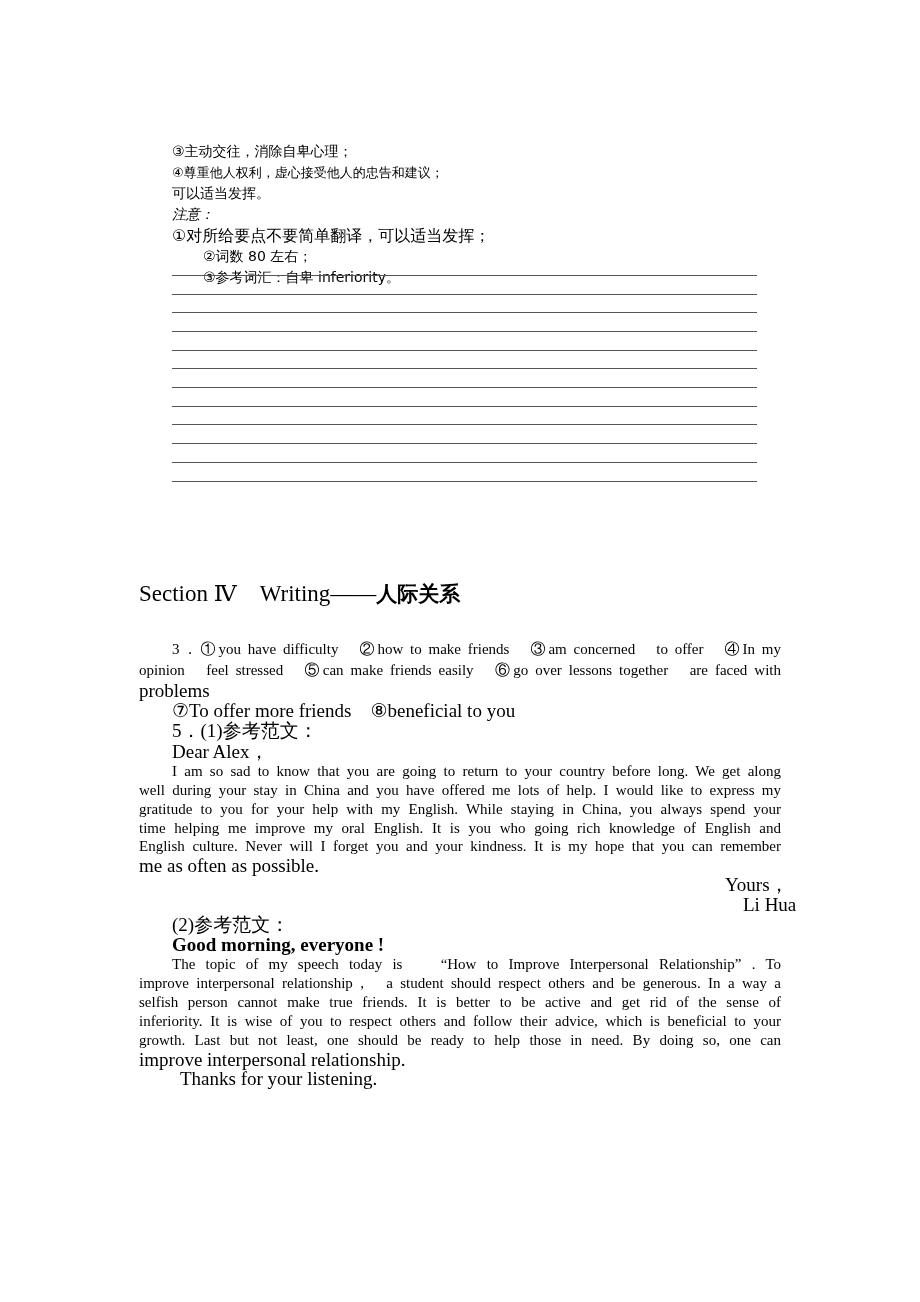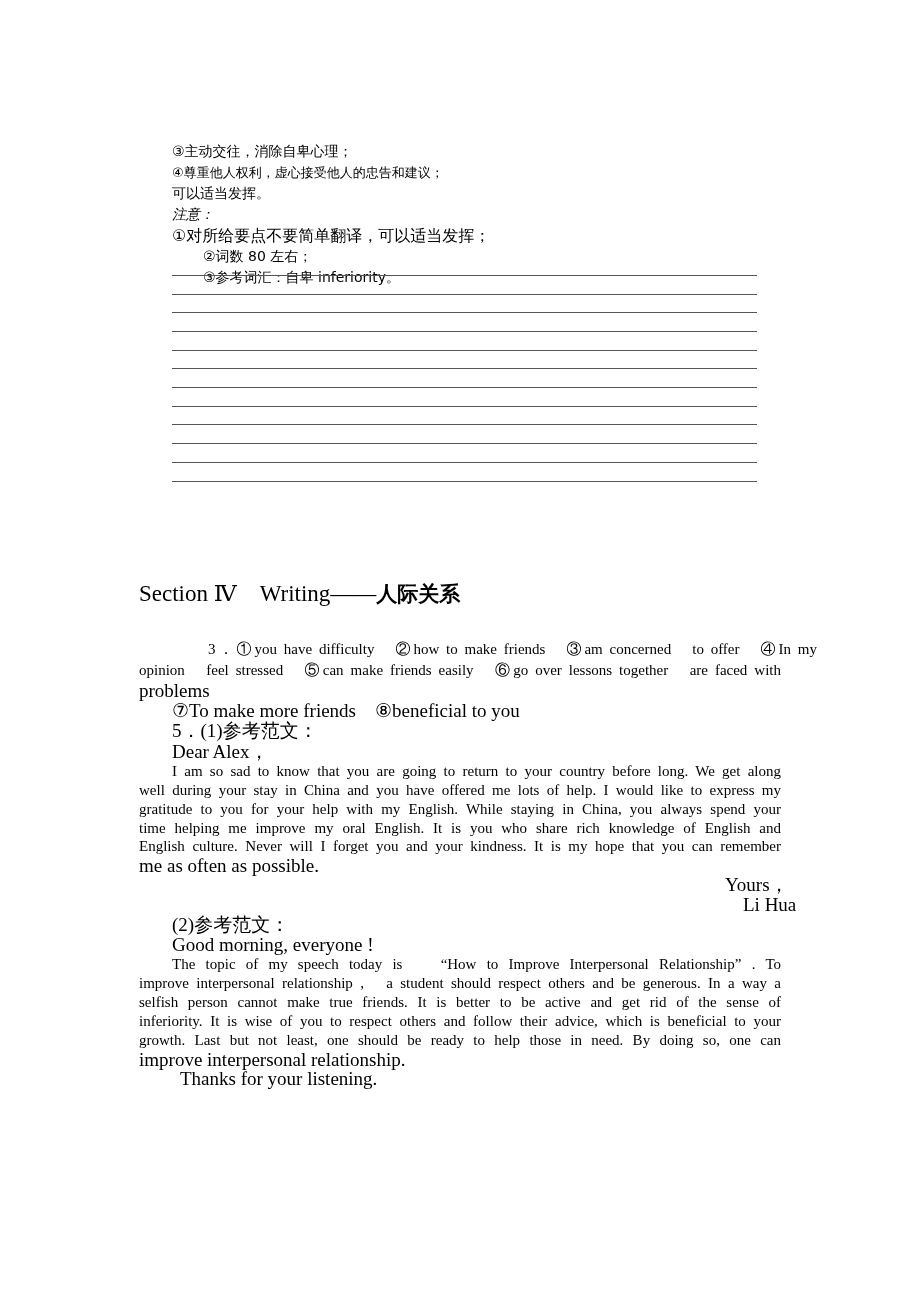--- a/index.html
+++ b/index.html
@@ -34,37 +34,37 @@
   <div class="rule" style="top:387px;"></div>
   <div class="rule" style="top:406px;"></div>
   <div class="rule" style="top:424px;"></div>
   <div class="rule" style="top:443px;"></div>
   <div class="rule" style="top:462px;"></div>
   <div class="rule" style="top:481px;"></div>
 </div>
 
 <div class="heading"><span>Section Ⅳ　Writing——</span><span class="cn">人际关系</span></div>
 
-<div class="just" style="top:640px; left:172px; width:609px;margin-left:36px;">3．①you have difficulty　②how to make friends　③am concerned　to offer　④In my</div>
+<div class="just" style="top:640px; left:172px; width:609px;">3．①you have difficulty　②how to make friends　③am concerned　to offer　④In my</div>
 <div class="just" style="top:661px;">opinion　feel stressed　⑤can make friends easily　⑥go over lessons together　are faced with</div>
 <div class="line" style="left:139px; top:681px;">problems</div>
-<div class="line" style="left:172px; top:701px;">⑦To make more friends　⑧beneficial to you</div>
+<div class="line" style="left:172px; top:701px;">⑦To offer more friends　⑧beneficial to you</div>
 
 <div class="line" style="left:172px; top:721px;">5．(1)参考范文：</div>
 <div class="line" style="left:172px; top:742px;">Dear Alex，</div>
 <div class="just" style="top:762px; left:172px; width:609px;">I am so sad to know that you are going to return to your country before long. We get along</div>
 <div class="just" style="top:781px;">well during your stay in China and you have offered me lots of help. I would like to express my</div>
 <div class="just" style="top:800px;">gratitude to you for your help with my English. While staying in China, you always spend your</div>
-<div class="just" style="top:819px;">time helping me improve my oral English. It is you who share rich knowledge of English and</div>
+<div class="just" style="top:819px;">time helping me improve my oral English. It is you who going rich knowledge of English and</div>
 <div class="just" style="top:837px;">English culture. Never will I forget you and your kindness. It is my hope that you can remember</div>
 <div class="line" style="left:139px; top:856px;">me as often as possible.</div>
 <div class="line" style="left:725px; top:875px;">Yours，</div>
 <div class="line" style="left:727px; top:895px;margin-left:16px;">Li Hua</div>
 
 <div class="line" style="left:172px; top:915px;">(2)参考范文：</div>
-<div class="line" style="left:172px; top:935px;">Good morning, everyone !</div>
+<div class="line" style="left:172px; top:935px;font-weight:bold;">Good morning, everyone !</div>
 <div class="just" style="top:955px; left:172px; width:609px;">The topic of my speech today is　 “How to Improve Interpersonal Relationship” . To</div>
 <div class="just" style="top:974px;">improve interpersonal relationship ,　a student should respect others and be generous. In a way a</div>
 <div class="just" style="top:993px;">selfish person cannot make true friends. It is better to be active and get rid of the sense of</div>
 <div class="just" style="top:1012px;">inferiority. It is wise of you to respect others and follow their advice, which is beneficial to your</div>
 <div class="just" style="top:1031px;">growth. Last but not least, one should be ready to help those in need. By doing so, one can</div>
 <div class="line" style="left:139px; top:1050px;">improve interpersonal relationship.</div>
 <div class="line" style="left:180px; top:1069px;">Thanks for your listening.</div>
 
 </body></html>

